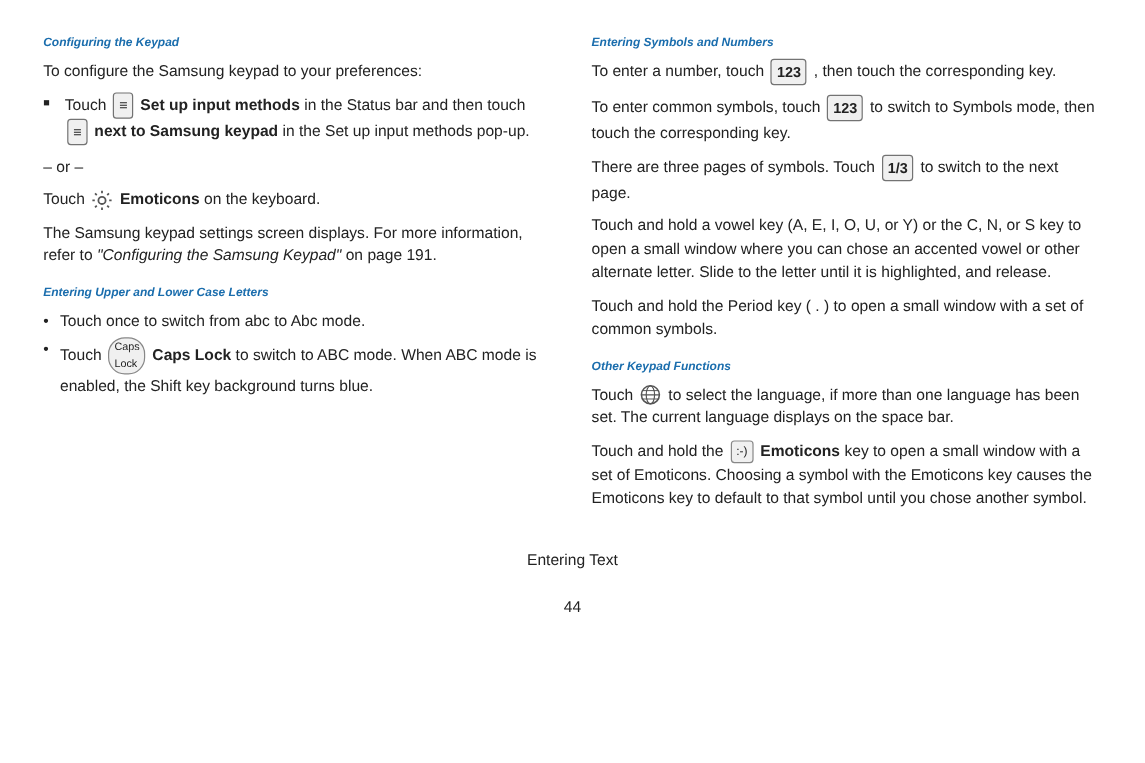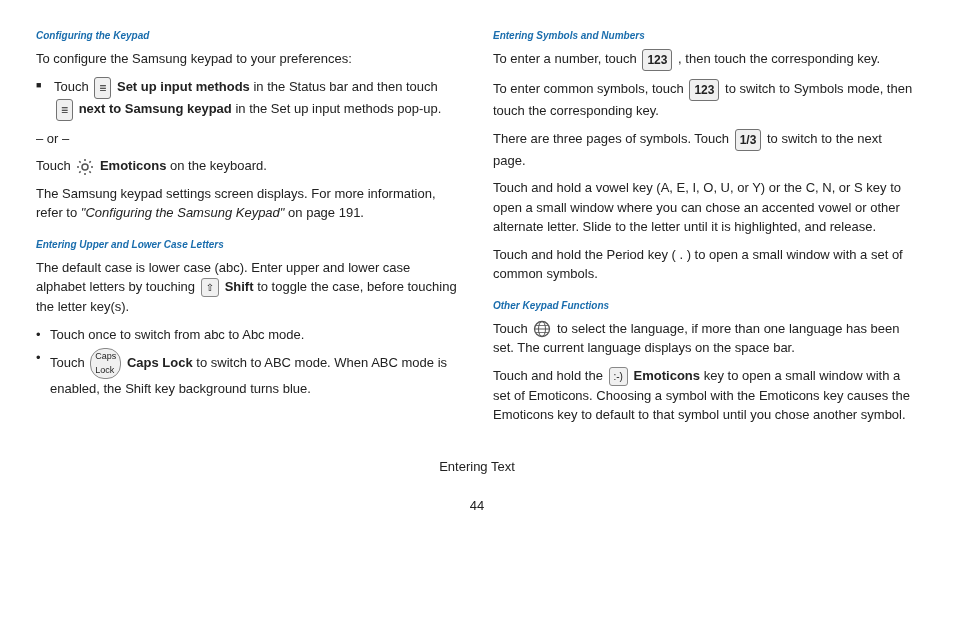--- a/index.html
+++ b/index.html
@@ -183,26 +183,20 @@
       </p>
       <p>
         <span>The Samsung keypad settings screen displays. For more information, refer to</span>
         <span class="italic-link"> "Configuring the Samsung Keypad"</span>
         <span> on page 191.</span>
       </p>
     </div>
 
     <div class="section">
       <h2>Entering Upper and Lower Case Letters</h2>
-      <p>
-        <span>The default case is lower case (abc). Enter upper and lower case alphabet letters by touching</span>
-        <span class="icon-shift">⇧</span>
-        <b>Shift</b>
-        <span> to toggle the case, before touching the letter key(s).</span>
-      </p>
       <ul class="bullet-list">
         <li>Touch once to switch from abc to Abc mode.</li>
         <li>
           <span>Touch</span>
           <span class="icon-caps">Caps<br>Lock</span>
           <b>Caps Lock</b>
           <span> to switch to ABC mode. When ABC mode is enabled, the Shift key background turns blue.</span>
         </li>
       </ul>
     </div>

